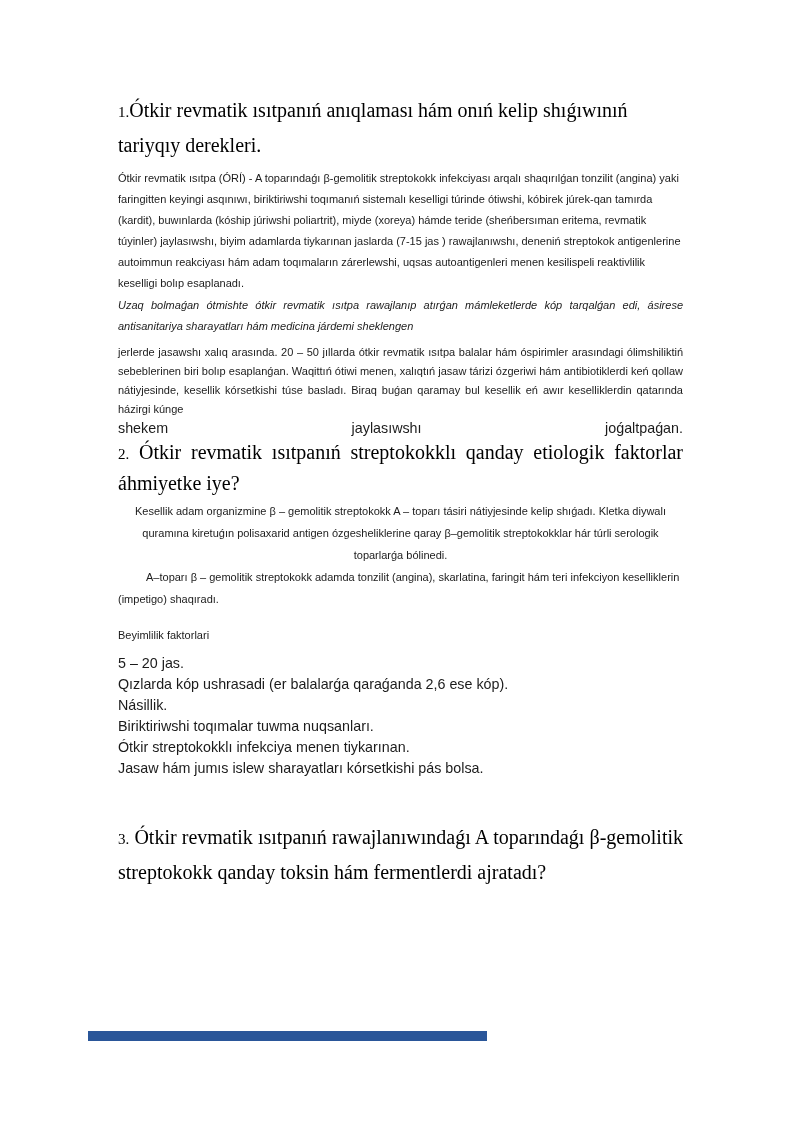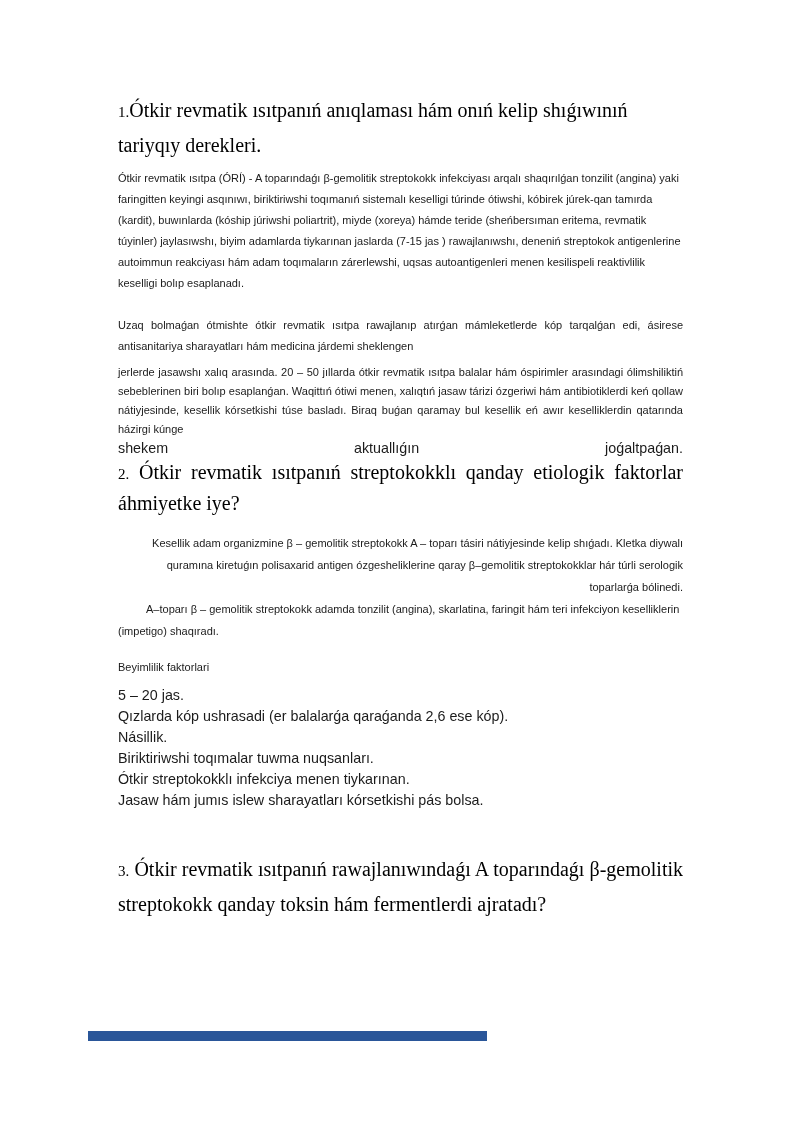--- a/index.html
+++ b/index.html
@@ -20,27 +20,27 @@
     font-weight:400;
     font-size:20px;
     margin:0;
   }
   .h-num{font-size:15px;}
   .h1{line-height:33px;}
   .h2{line-height:29px;text-align:justify;}
   .h3{line-height:33px;text-align:justify;margin-top:42px;}
   .body-text{font-size:11px;margin:0;}
   .p1{line-height:21px;margin-top:6px;text-align:left;}
-  .p2{line-height:21px;margin-top:21px;text-align:justify;}
+  .p2{line-height:21px;margin-top:1px;text-align:justify;font-style:italic;}
   .p3{line-height:19px;margin-top:6px;text-align:justify;}
   .p3-lastline{
     display:flex;justify-content:space-between;
     font-size:14.3px;line-height:19px;gap:48px;
   }
-  .p4{line-height:22px;margin-top:14px;text-align:right;}
+  .p4{line-height:22px;margin-top:2px;text-align:center;}
   .p5{line-height:22px;text-align:left;text-indent:28px;}
   .list-label{line-height:21px;margin-top:15px;}
   .plain-list{margin:7px 0 0;padding:0;list-style:none;font-size:14.3px;}
   .plain-list li{line-height:21px;}
   .bottom-bar{
     position:absolute;
     left:88px;bottom:0;
     width:399px;height:10px;
   }
 </style>
@@ -52,21 +52,21 @@
   <h1 class="heading h1"><span class="h-num">1.</span><span>Ótkir revmatik ısıtpanıń anıqlaması hám onıń kelip shıǵıwınıń tariyqıy derekleri.</span></h1>
 
   <p class="body-text p1">Ótkir revmatik ısıtpa (ÓRÍ) - A toparındaǵı β-gemolitik streptokokk infekciyası arqalı shaqırılǵan tonzilit (angina) yaki faringitten keyingi asqınıwı, biriktiriwshi toqımanıń sistemalı keselligi túrinde ótiwshi, kóbirek júrek-qan tamırda (kardit), buwınlarda (kóship júriwshi poliartrit), miyde (xoreya) hámde teride (sheńbersıman eritema, revmatik túyinler) jaylasıwshı, biyim adamlarda tiykarınan jaslarda (7-15 jas ) rawajlanıwshı, deneniń streptokok antigenlerine autoimmun reakciyası hám adam toqımaların zárerlewshi, uqsas autoantigenleri menen kesilispeli reaktivlilik keselligi bolıp esaplanadı.</p>
 
   <p class="body-text p2">Uzaq bolmaǵan ótmishte ótkir revmatik ısıtpa rawajlanıp atırǵan mámleketlerde kóp tarqalǵan edi, ásirese antisanitariya sharayatları hám medicina járdemi sheklengen</p>
 
   <p class="body-text p3">jerlerde jasawshı xalıq arasında. 20 – 50 jıllarda ótkir revmatik ısıtpa balalar hám óspirimler arasındagi ólimshiliktiń sebeblerinen biri bolıp esaplanǵan. Waqittıń ótiwi menen, xalıqtıń jasaw tárizi ózgeriwi hám antibiotiklerdi keń qollaw nátiyjesinde, kesellik kórsetkishi túse basladı. Biraq buǵan qaramay bul kesellik eń awır keselliklerdin qatarında házirgi kúnge</p>
 
   <div class="p3-lastline">
     <span>shekem</span>
-    <span>aktuallıǵın</span>
+    <span>jaylasıwshı</span>
     <span>joǵaltpaǵan.</span>
   </div>
 
   <h2 class="heading h2"><span class="h-num">2.</span><span> Ótkir revmatik ısıtpanıń streptokokklı qanday etiologik faktorlar áhmiyetke iye?</span></h2>
 
   <p class="body-text p4">Kesellik adam organizmine β – gemolitik streptokokk A – toparı tásiri nátiyjesinde kelip shıǵadı. Kletka diywalı quramına kiretuǵın polisaxarid antigen ózgesheliklerine qaray β–gemolitik streptokokklar hár túrli serologik toparlarǵa bólinedi.</p>
 
   <p class="body-text p5">A–toparı β – gemolitik streptokokk adamda tonzilit (angina), skarlatina, faringit hám teri infekciyon keselliklerin (impetigo) shaqıradı.</p>
 
   <p class="body-text list-label">Beyimlilik faktorlari</p>

